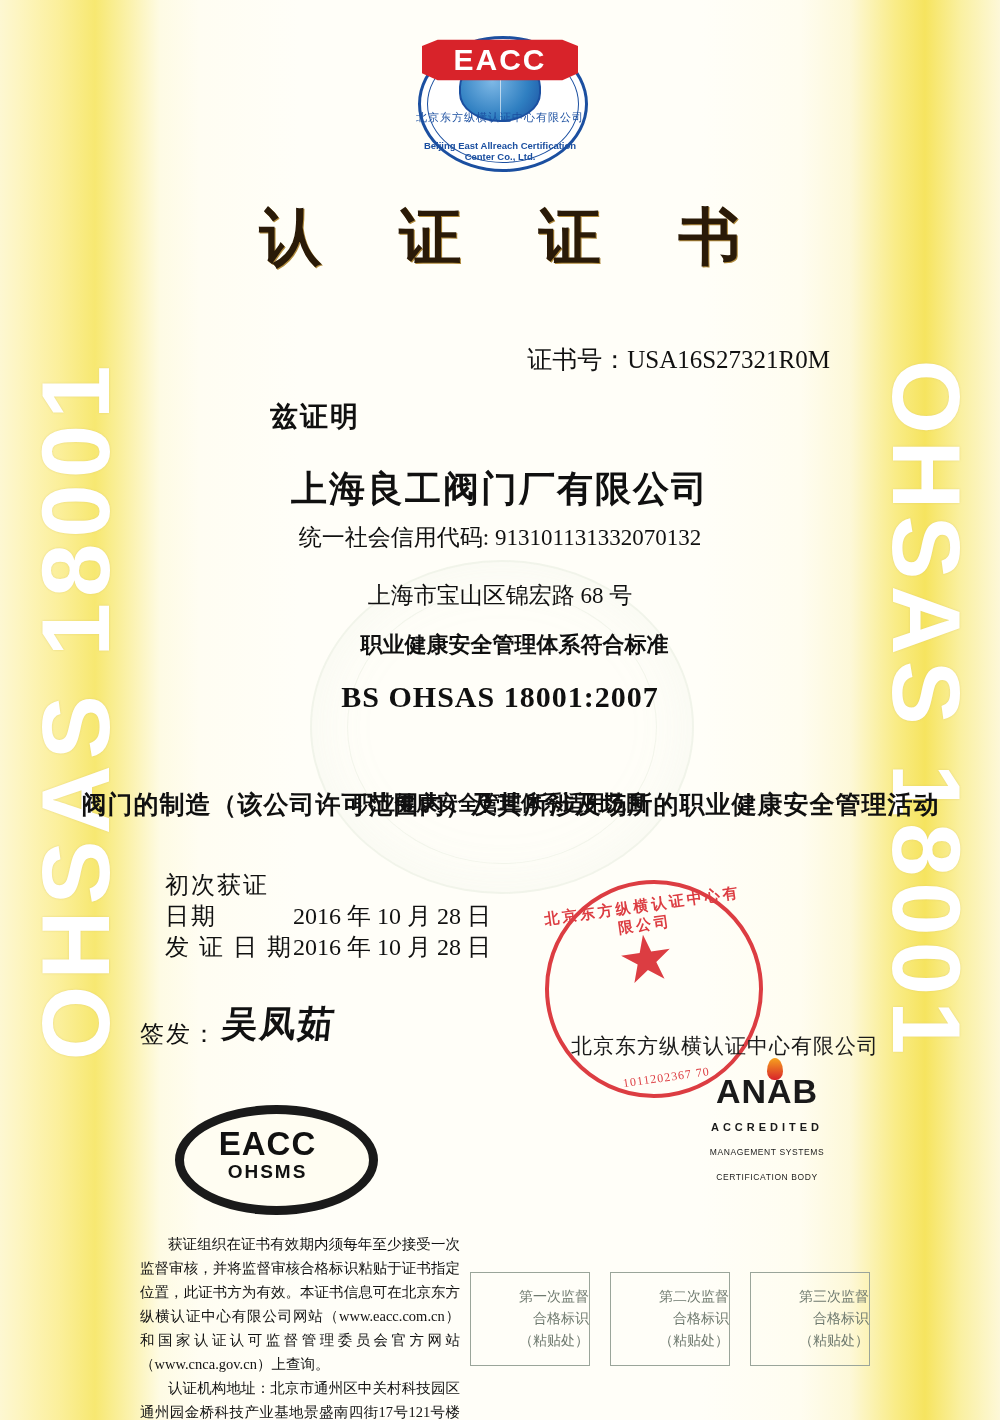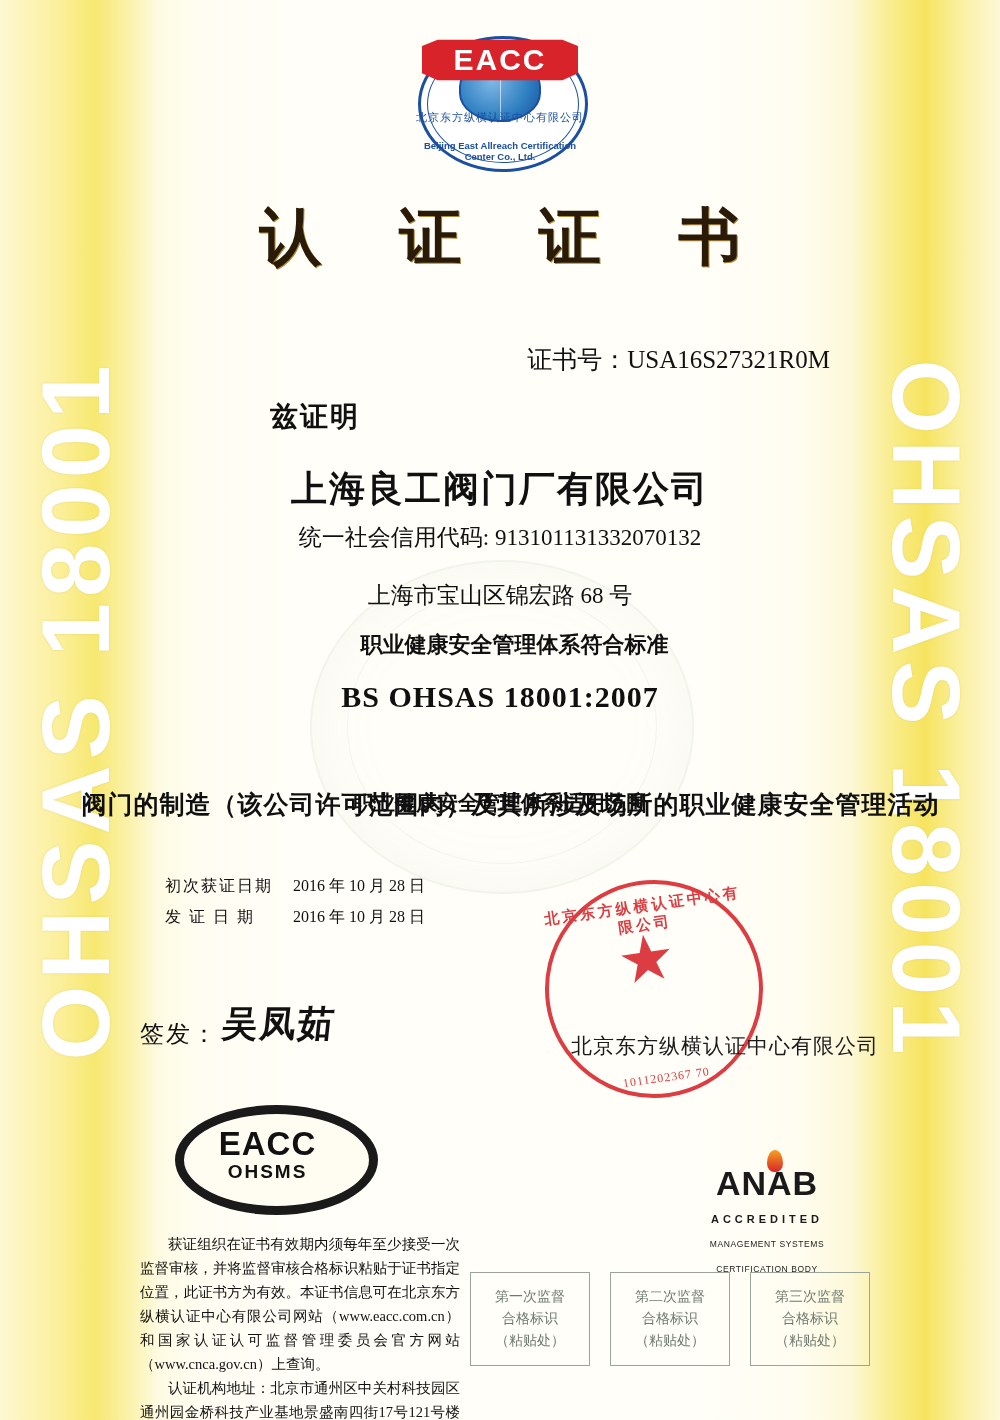--- a/index.html
+++ b/index.html
@@ -126,21 +126,21 @@
   .l-credit{top:522px;font-size:23px;}
   .l-addr{top:580px;font-size:23px;}
   .l-std-title{top:630px;font-size:22px;font-weight:bold;margin-left:29px;}
   .l-standard{top:680px;font-size:30px;font-weight:bold;letter-spacing:1px;}
   .l-scope-title{top:742px;font-size:21px;font-weight:bold;margin-top:47px;}
   .l-scope{top:788px;font-size:25px;font-weight:bold;letter-spacing:1px;margin-left:21px;}
 
   
   .dates{
     position:absolute;left:165px;top:870px;
-    font-size:16px;color:#111;line-height:31px;
+    font-size:24px;color:#111;line-height:31px;
   }
   .dates .row span.lbl{display:inline-block;width:128px;letter-spacing:2px;}
   .dates .row span.val{display:inline-block;}
 
   .sign{
     position:absolute;left:140px;top:1018px;
     font-size:24px;color:#111;letter-spacing:2px;
   }
   .sign-name{
     position:absolute;left:222px;top:1000px;
@@ -193,21 +193,21 @@
     font-weight:bold;font-size:33px;color:#111;letter-spacing:1px;
   }
   .eacc-ohsms .t2{
     position:absolute;left:0;top:56px;width:185px;text-align:center;
     font-family:"Liberation Sans", sans-serif;
     font-weight:bold;font-size:19px;color:#111;letter-spacing:2px;
   }
 
   
   .anab{
-    position:absolute;left:672px;top:1164px;width:190px;height:86px;text-align:center;
+    position:absolute;left:672px;top:1072px;width:190px;height:86px;text-align:center;
   }
   .anab .name{
     font-family:"Liberation Sans", sans-serif;
     font-weight:bold;font-size:34px;color:#1a1a1a;letter-spacing:1px;
   }
   .anab .flame{
     position:absolute;left:95px;top:-14px;width:16px;height:22px;
     background:linear-gradient(#f6a21e,#d8232a);
     border-radius:50% 50% 45% 45%/60% 60% 40% 40%;
   }
@@ -232,21 +232,21 @@
   .note .indent{text-indent:28px;}
 
   
   .boxes{
     position:absolute;left:470px;top:1272px;width:400px;height:92px;
     display:flex;justify-content:space-between;
   }
   .box{
     width:118px;height:92px;
     border:1px solid #9aa59a;
-    display:flex;flex-direction:column;align-items:center;justify-content:center;
+    display:flex;flex-direction:column;align-items:flex-end;justify-content:center;
     font-size:14px;line-height:22px;color:#6f7a6f;
   }
 </style>
 </head>
 <body>
 
 <div id="cert">
 
   <div class="watermark"></div>
 

